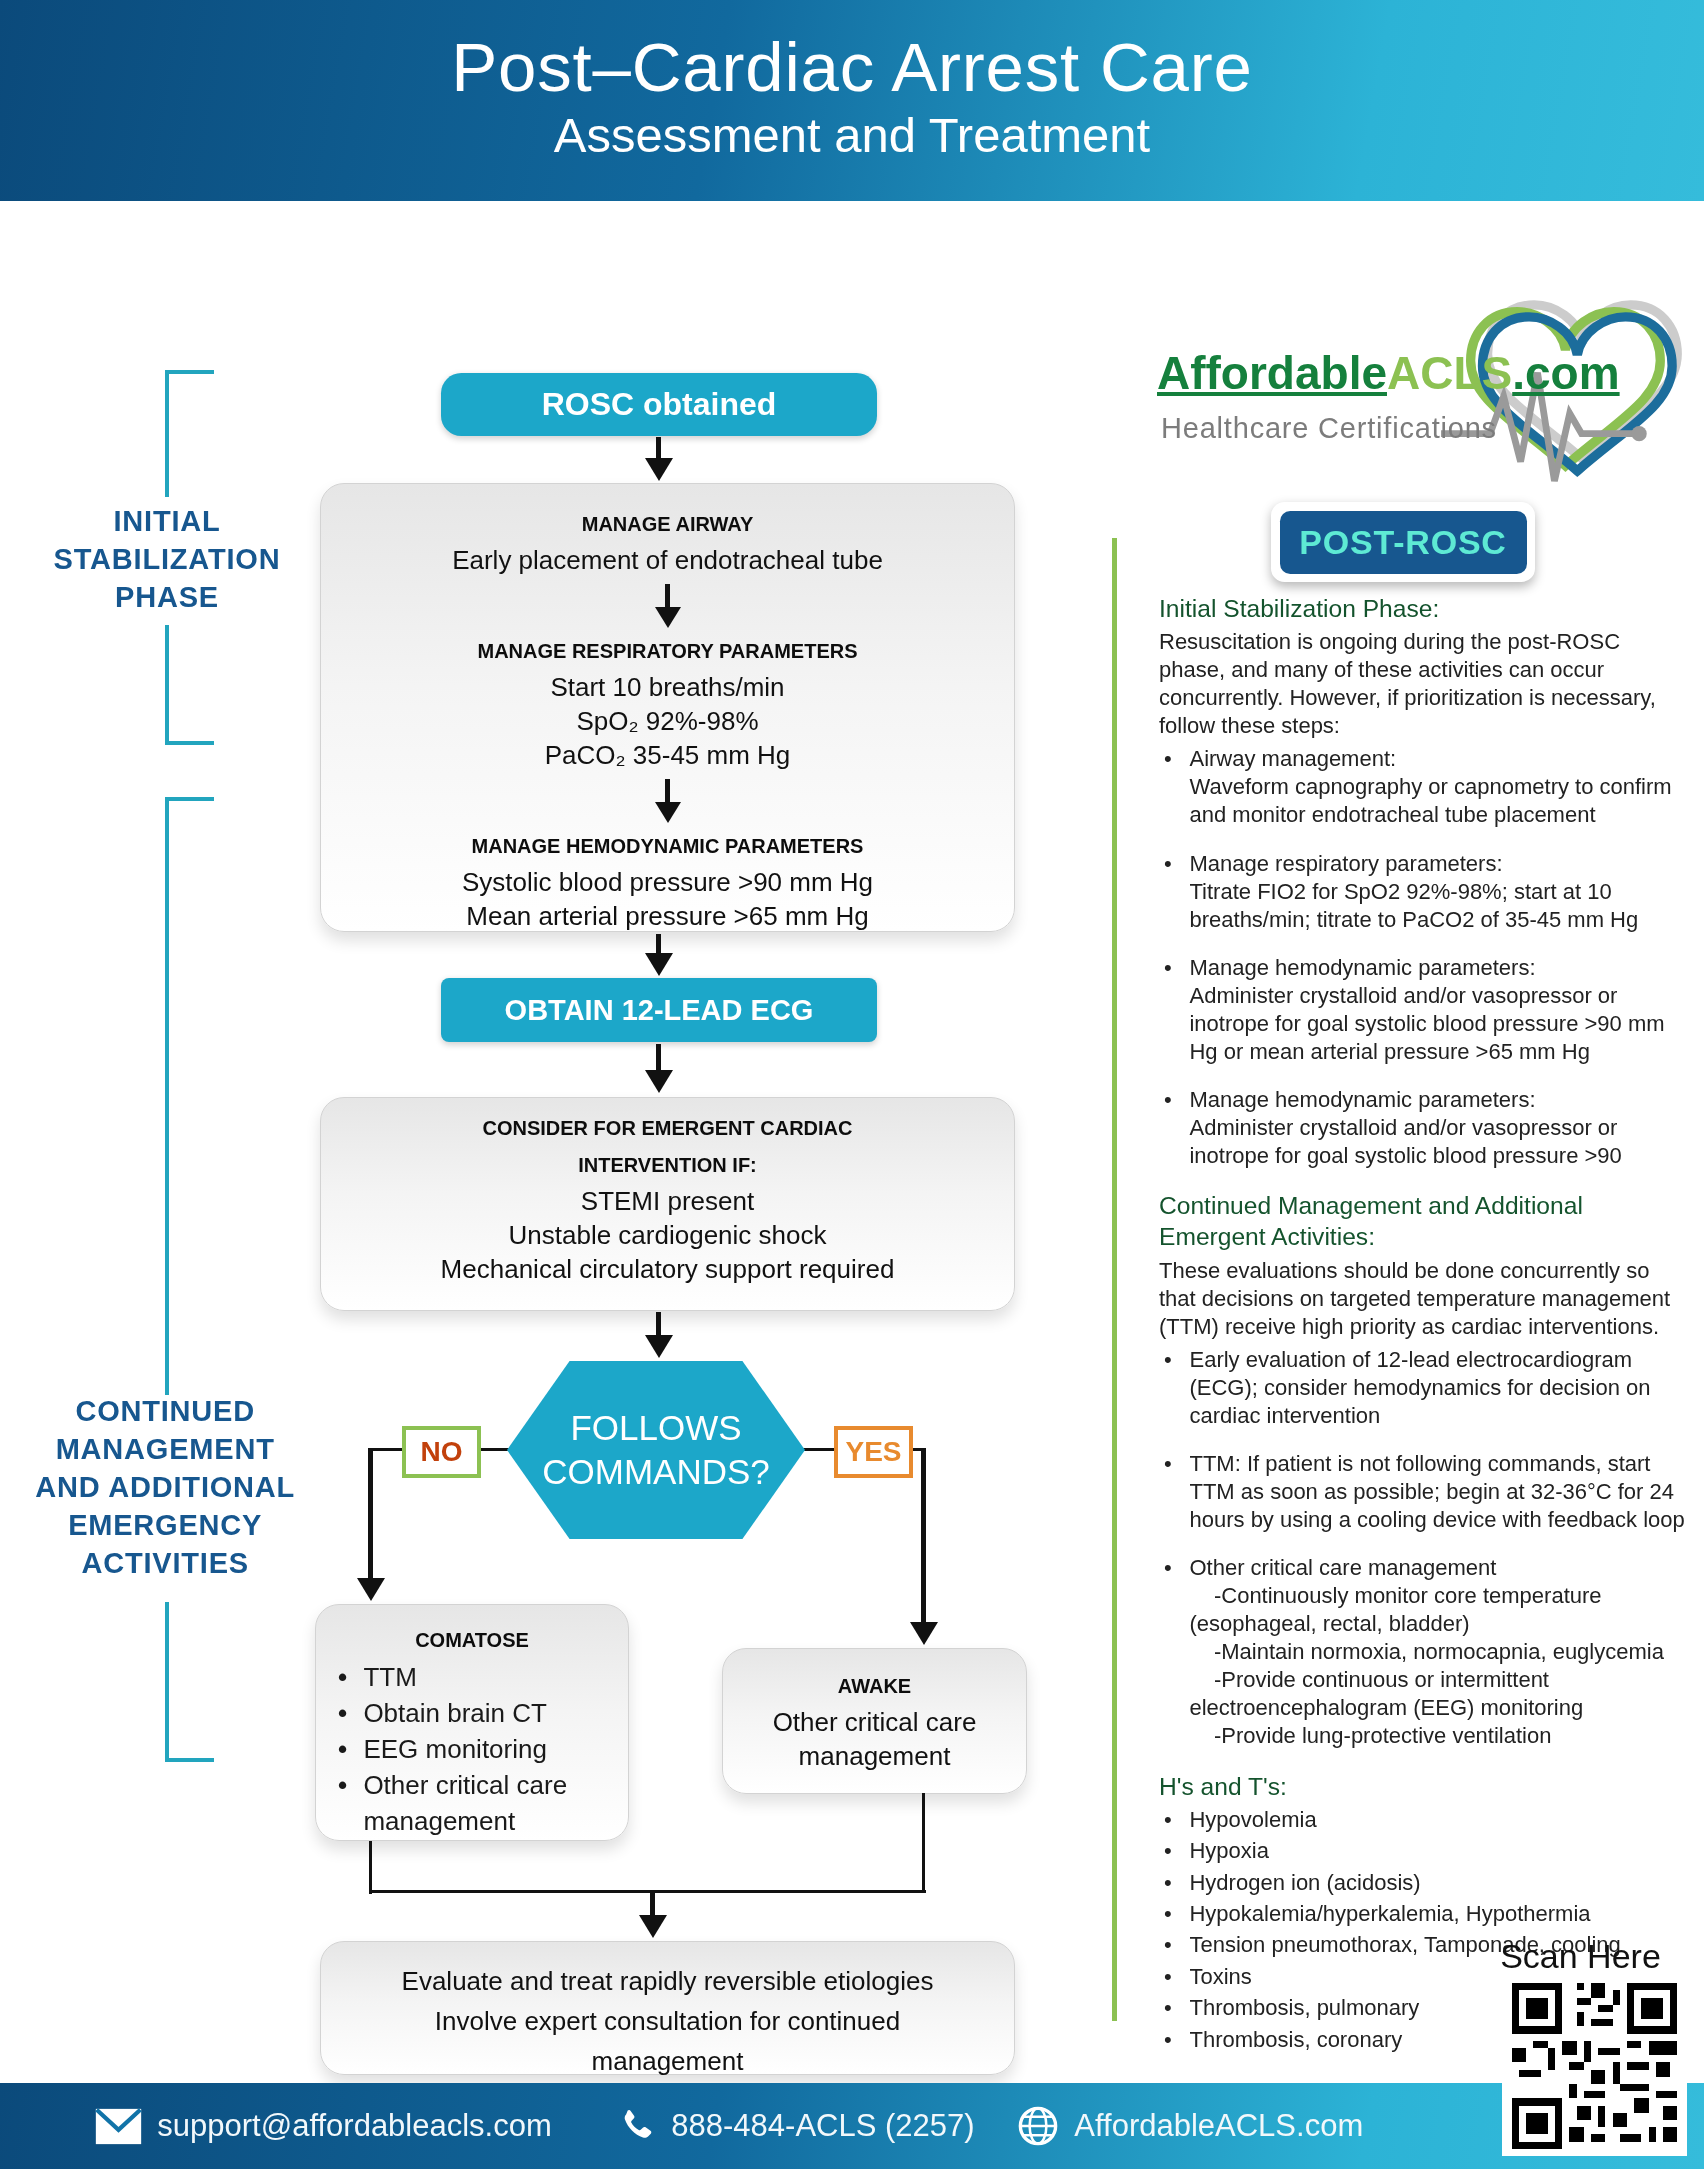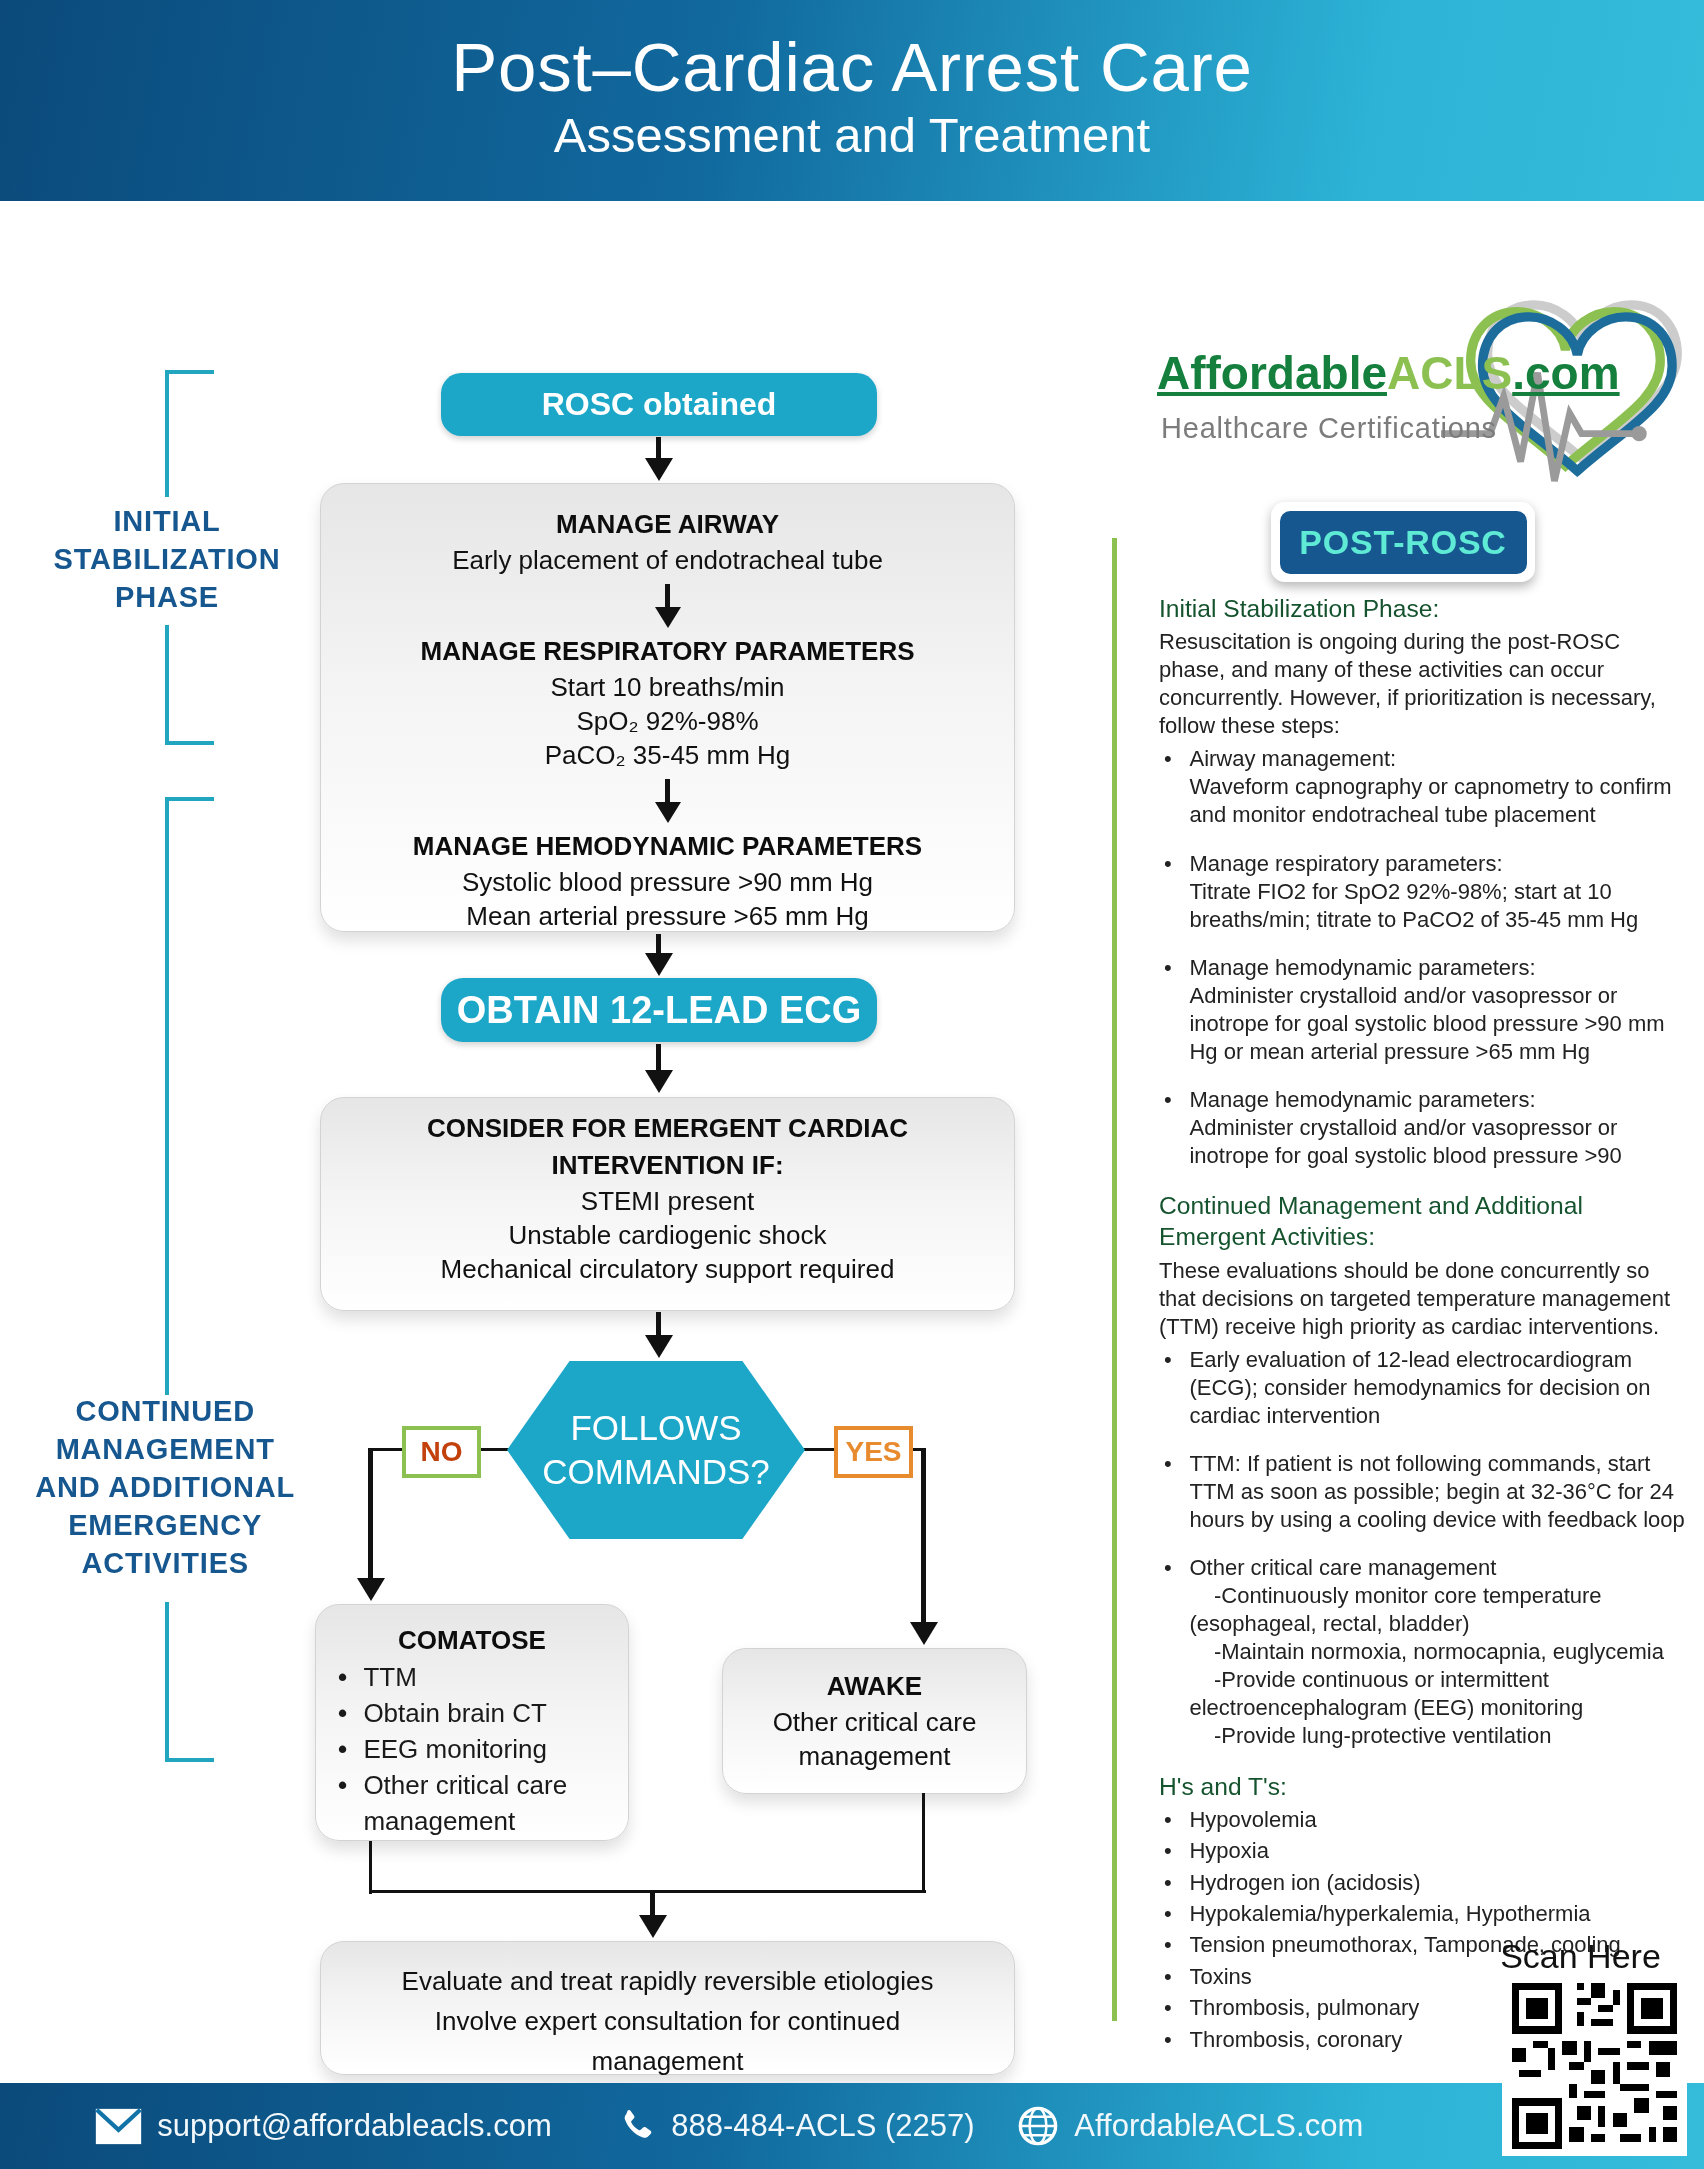--- a/index.html
+++ b/index.html
@@ -21,21 +21,21 @@
   .brk{position:absolute;background:#22a5be;}
   .phase-label{position:absolute;color:#17578f;font-weight:bold;font-size:29px;line-height:38px;
                letter-spacing:0.8px;text-align:center;white-space:pre-line;}
 
   
   .pill{position:absolute;background:#1ca7c9;border-radius:20.3px;color:#fff;font-weight:bold;
         display:flex;align-items:center;justify-content:center;box-shadow:0 2.5px 6.8px rgba(0,0,0,.18);}
   .gbox{position:absolute;border-radius:24px;border:0.8px solid #d3d3d3;
         background:linear-gradient(180deg,#e6e6e6 0%,#f4f4f4 45%,#ffffff 100%);
         box-shadow:0 8.5px 15.3px rgba(0,0,0,.12);text-align:center;box-sizing:border-box;}
-  .gtitle{font-weight:bold;font-size:26px;line-height:37px;color:#0d0d0d;}
+  .gtitle{font-weight:bold;font-size:20px;line-height:37px;color:#0d0d0d;}
   .gline{font-size:26px;line-height:34px;color:#111;}
   .hex{position:absolute;background:#1ca7c9;
        clip-path:polygon(21% 0,79% 0,100% 50%,79% 100%,21% 100%,0 50%);
        display:flex;align-items:center;justify-content:center;color:#fff;
        font-size:35px;line-height:44px;text-align:center;white-space:pre-line;}
   .tagbox{position:absolute;background:#fff;font-weight:bold;font-size:28px;
           display:flex;align-items:center;justify-content:center;z-index:3;}
   .tag-no{border:4.2px solid #8cc152;color:#c2410c;}
   .tag-yes{border:4.2px solid #e88a2e;color:#e88a2e;}
 
@@ -124,21 +124,21 @@
       </div>
     <div class="gtitle">MANAGE HEMODYNAMIC PARAMETERS</div>
     <div class="gline">Systolic blood pressure &gt;90 mm Hg</div>
     <div class="gline">Mean arterial pressure &gt;65 mm Hg</div>
   </div>
 
   <div class="varrow" style="left:644px;top:934px;height:42px">
       <div class="shaft"></div>
       <div class="head"></div>
     </div>
-  <div class="pill" style="left:441px;top:978px;width:436px;height:64px;font-size:38px;border-radius:22px">OBTAIN 12-LEAD ECG</div>
+  <div class="pill" style="left:441px;top:978px;width:436px;height:64px;font-size:29px;border-radius:8px">OBTAIN 12-LEAD ECG</div>
   <div class="varrow" style="left:644px;top:1044px;height:49px">
       <div class="shaft"></div>
       <div class="head"></div>
     </div>
 
   <div class="gbox" style="left:320px;top:1097px;width:695px;height:214px;padding-top:12px">
     <div class="gtitle center-text">CONSIDER FOR EMERGENT CARDIAC
 INTERVENTION IF:</div>
     <div class="gline">STEMI present</div>
     <div class="gline">Unstable cardiogenic shock</div>

